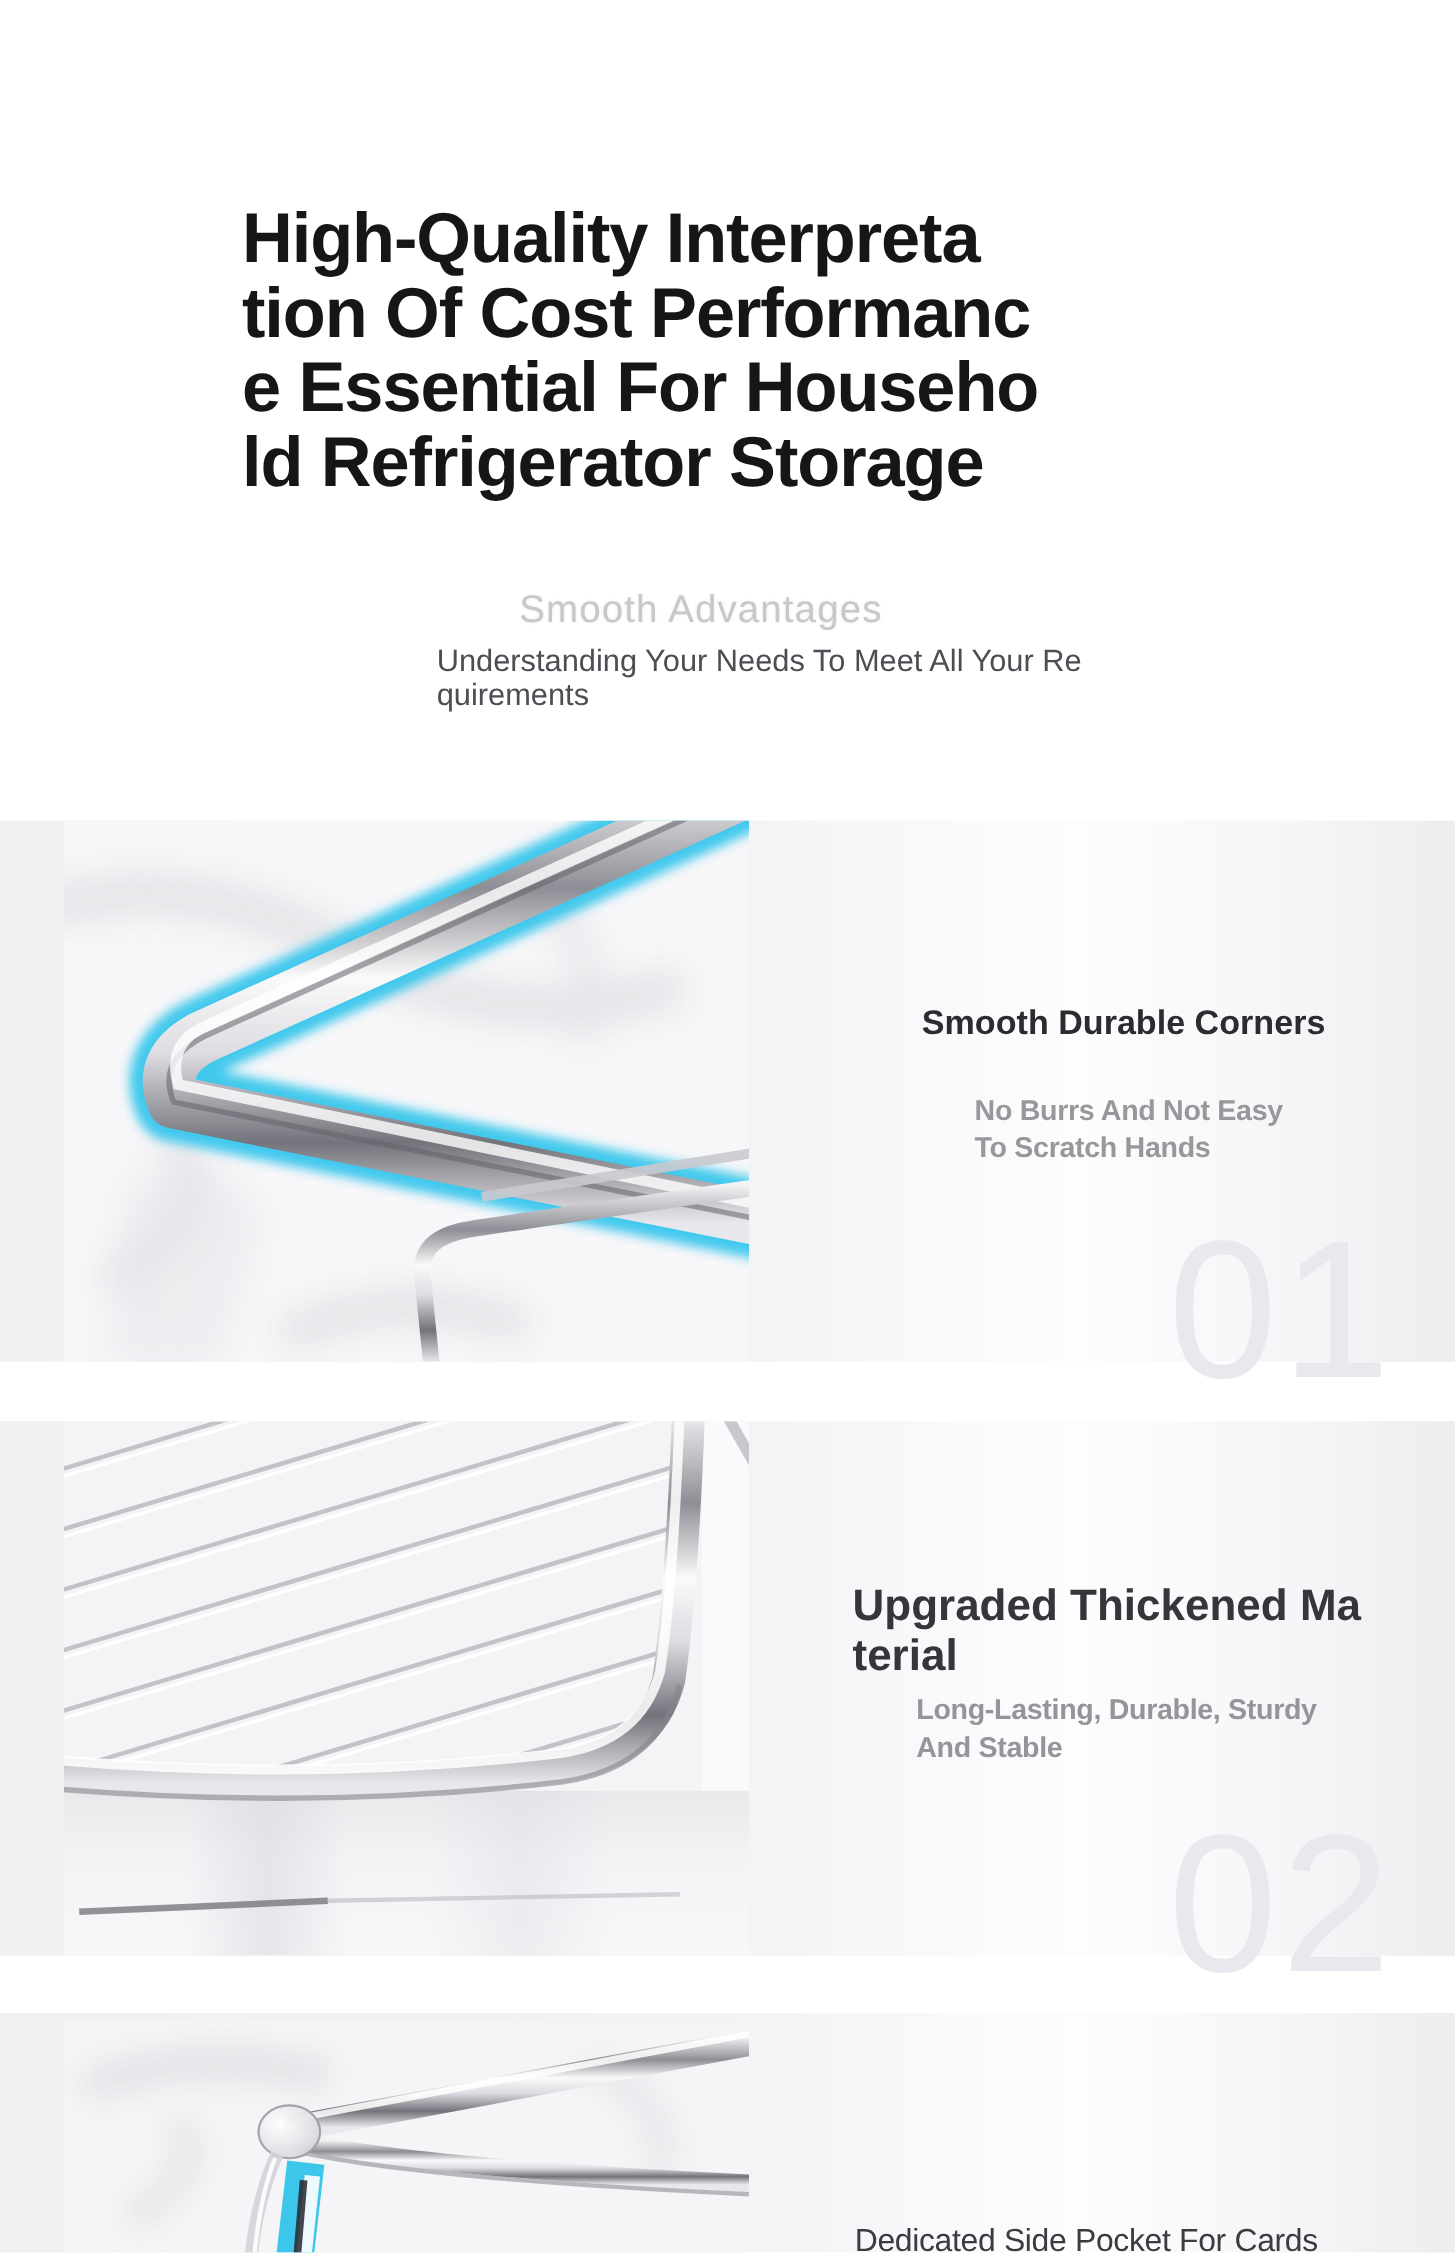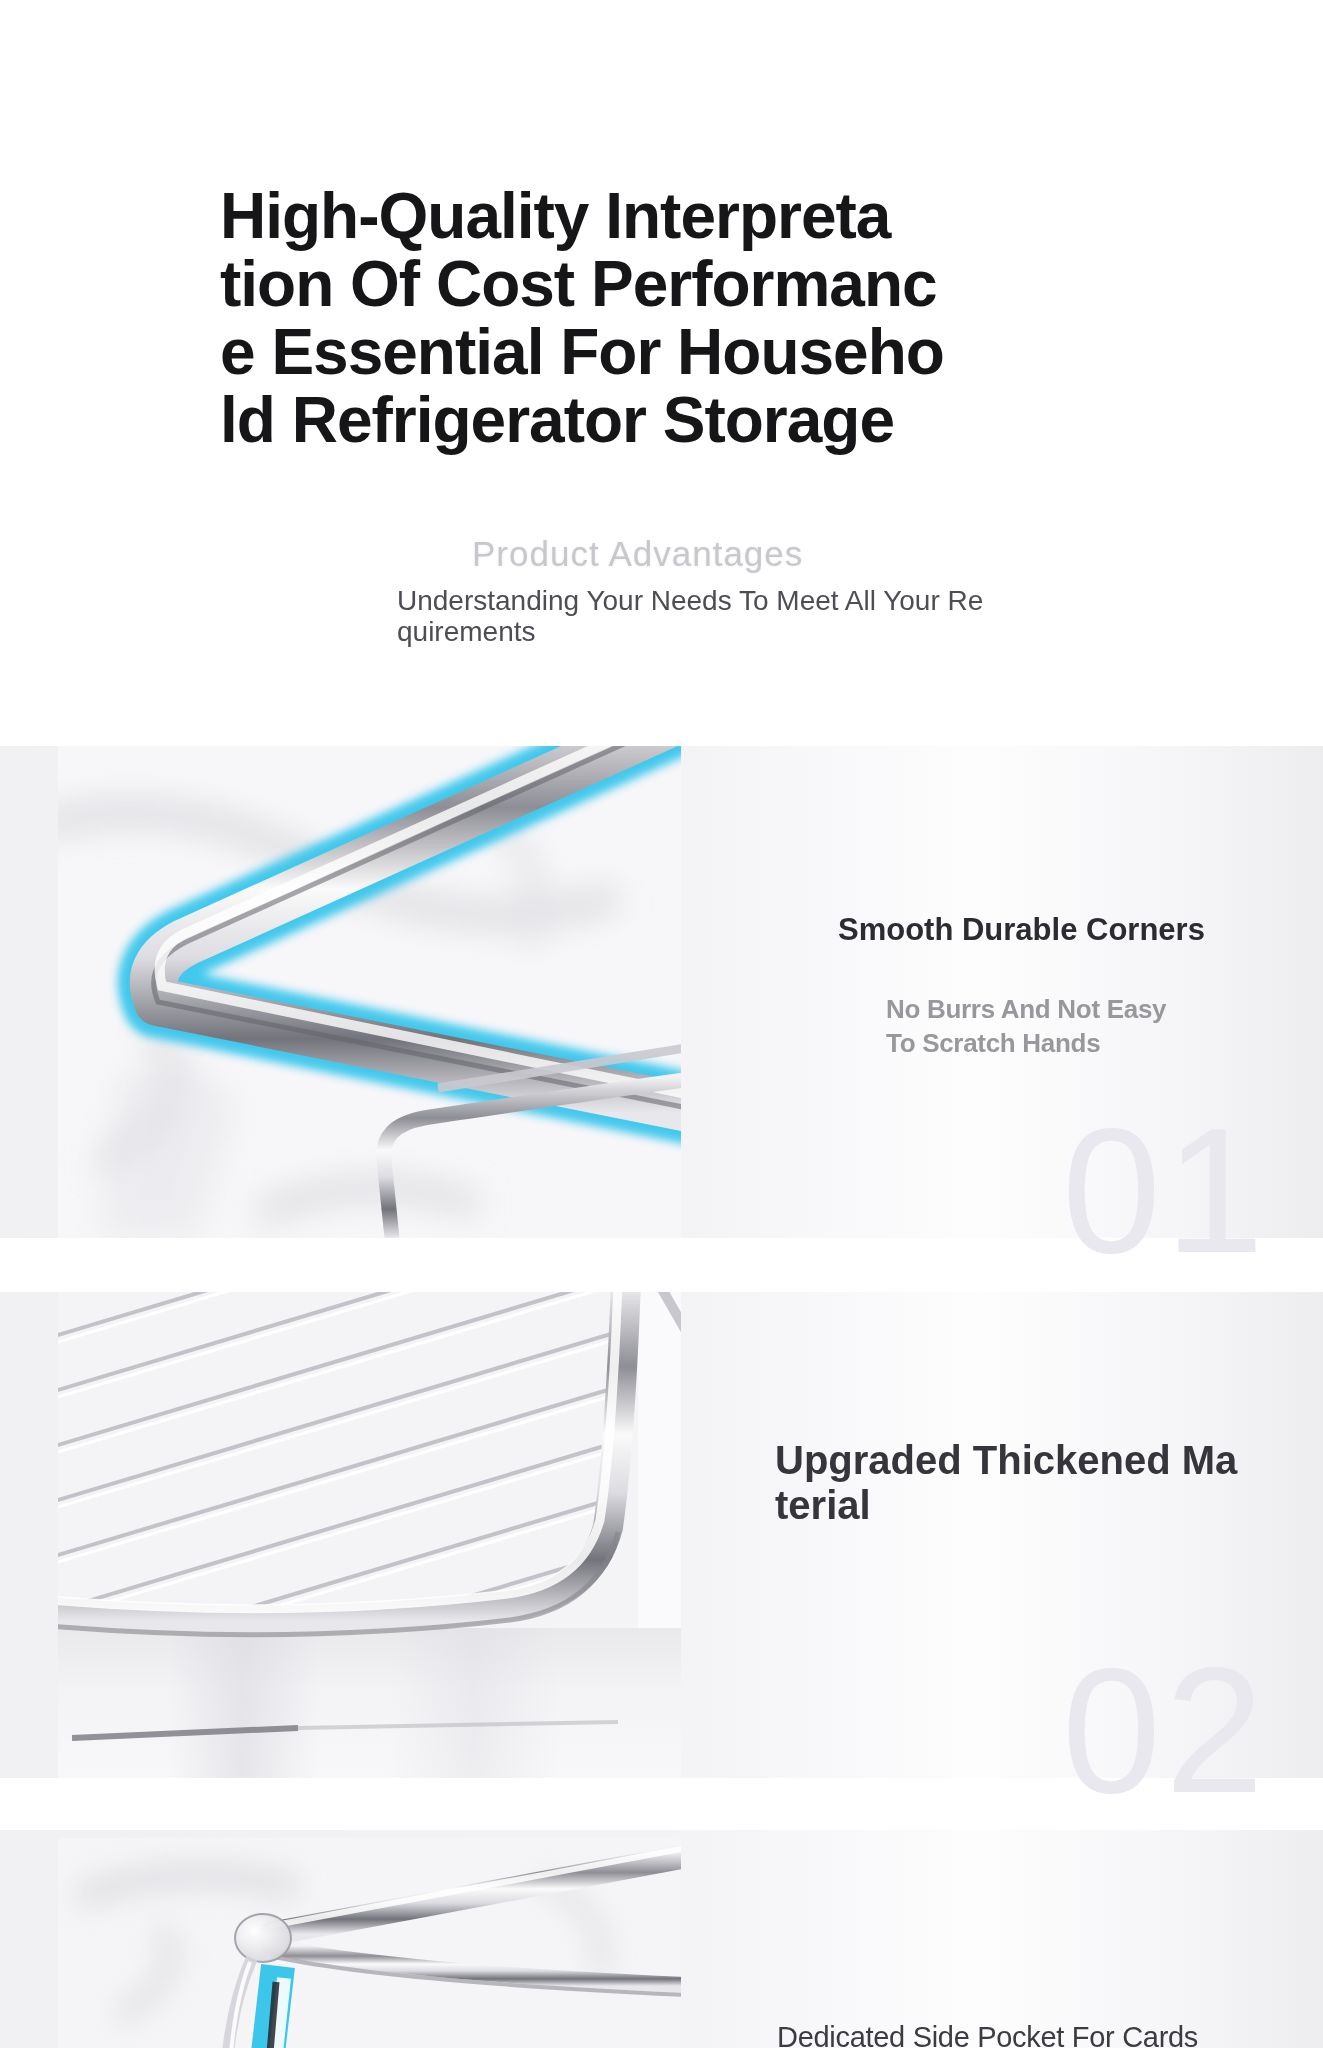--- a/index.html
+++ b/index.html
@@ -53,21 +53,21 @@
 <body>
 
 <div id="page">
 
   <h1 class="page-title">High-Quality Interpreta
 tion Of Cost Performanc
 e Essential For Househo
 ld Refrigerator Storage</h1>
 
   <div>
-    <h2 class="adv-title">Product Advantages</h2>
+    <h2 class="adv-title">Smooth Advantages</h2>
     <p class="adv-subtitle">Understanding Your Needs To Meet All Your Re
 quirements</p>
   </div>
 
   <section class="adv-section" id="section-1">
     <div class="photo">
       <svg width="623" height="492" viewBox="0 0 623 492" xmlns="http://www.w3.org/2000/svg">
         <defs>
           <linearGradient id="ch1" x1="0" y1="0" x2="0" y2="1">
             <stop offset="0" stop-color="#f2f2f4"></stop>
@@ -158,20 +158,22 @@
         <path d="M -10 320 Q 230 340 450 314 Q 532 303 550 235 Q 562 150 568 -10" fill="none" stroke="url(#ch2)" stroke-width="30"></path>
         <path d="M -10 308 Q 230 328 450 302 Q 524 292 542 228 Q 554 150 560 -10" fill="none" stroke="#ffffff" stroke-width="9" opacity="0.85"></path>
         <path d="M -10 334 Q 230 354 452 328 Q 540 316 560 240" fill="none" stroke="#83838b" stroke-width="5" opacity="0.6"></path>
         <path d="M 14 446 L 240 436" fill="none" stroke="#6f6f77" stroke-width="6" opacity="0.75"></path>
         <path d="M 240 436 L 560 430" fill="none" stroke="#b9b9bf" stroke-width="4" opacity="0.6"></path>
         <path d="M 600 -10 L 640 60" fill="none" stroke="#c7c7cd" stroke-width="10"></path>
       </svg>
     </div>
     <h3 class="adv-heading">Upgraded Thickened Ma
 terial</h3>
+    <p class="adv-desc">Long-Lasting, Durable, Sturdy
+And Stable</p>
     <p class="watermark-num">02</p>
   </section>
 
   <section class="adv-section" id="section-3">
     <div class="photo">
       <svg width="623" height="210" viewBox="0 0 623 210" xmlns="http://www.w3.org/2000/svg">
         <defs>
           <linearGradient id="ch3" x1="0" y1="0" x2="0" y2="1">
             <stop offset="0" stop-color="#f2f2f4"></stop>
               <stop offset="0.25" stop-color="#8e8e96"></stop>

